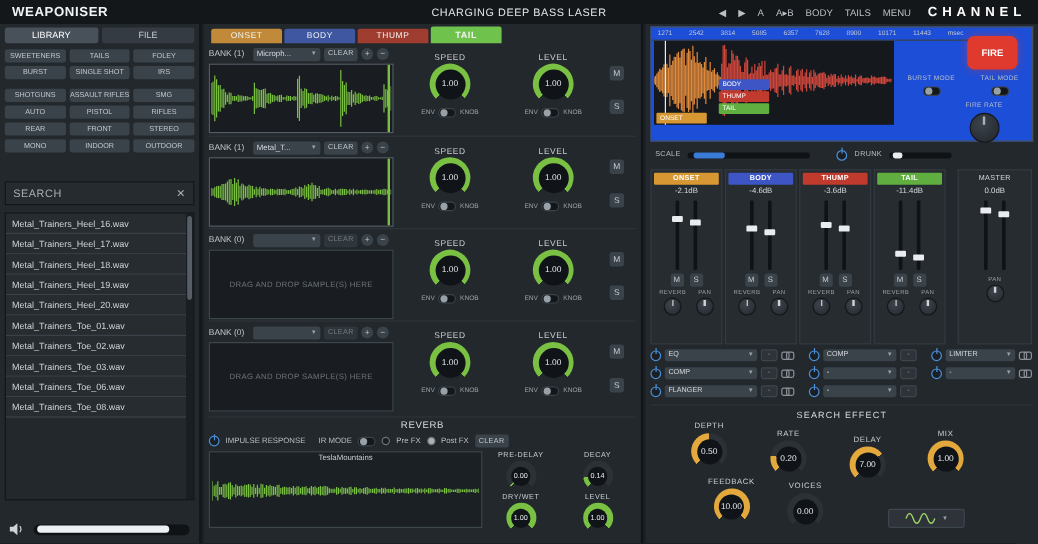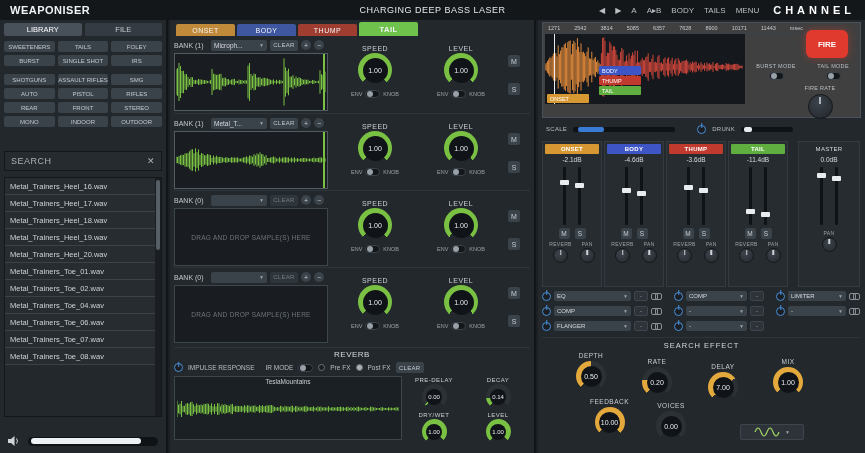--- a/index.html
+++ b/index.html
@@ -85,21 +85,21 @@
 
 
 .power{width:9px;height:9px;border:1.5px solid #4a90d9;border-radius:50%;display:inline-block;position:relative;background:#1b1f23;flex:0 0 auto}
 .power::after{content:"";position:absolute;left:50%;top:-2.5px;width:1.5px;height:5px;background:#4a90d9;transform:translateX(-50%)}
 .linkicon{width:11px;height:8px;display:inline-block;position:relative;flex:0 0 auto}
 .linkicon::before,.linkicon::after{content:"";position:absolute;width:5px;height:5px;border:1px solid #8a9199;border-radius:2px;top:1px}
 .linkicon::before{left:0}
 .linkicon::after{left:4px}
 
 
-.tl-box{position:relative;height:96px;border:1px solid #49525a;background:#404040;overflow:visible}
+.tl-box{position:relative;height:96px;border:1px solid #49525a;background:#1d4ed8;overflow:visible}
 .ruler{position:absolute;top:0;left:0;right:52px;height:11px;display:flex;align-items:center;justify-content:space-between;padding:0 5px;font-size:5.5px;color:#c3c9ce;border-bottom:1px solid #3a424a}
 .tl-wave{position:absolute;top:11px;left:2px;width:200px;height:70px;background:#15181c}
 .tl-wave::after{content:"";position:absolute;left:9px;top:0;bottom:0;width:1px;background:#e8ecef}
 .seg-badge{position:absolute;height:9px;min-width:42px;padding:0 3px;display:flex;align-items:center;font-size:5.5px;color:#fff;border-radius:1px;z-index:2}
 .fire-btn{position:absolute;top:7px;right:12px;width:42px;height:28px;background:#e0392e;border-radius:6px;display:flex;align-items:center;justify-content:center;color:#fff;font-size:8px;font-weight:bold;box-shadow:0 0 8px rgba(224,57,46,.45)}
 .mode{position:absolute;width:54px;display:flex;flex-direction:column;align-items:center;gap:3px;font-size:5.5px;color:#b8bfc5;letter-spacing:.3px}
 .fire-rate{position:absolute;right:10px;top:62px;width:60px;display:flex;flex-direction:column;align-items:center;gap:3px;font-size:5.5px;color:#b8bfc5;letter-spacing:.3px;z-index:3}
 .dark-knob{width:25px;height:25px;border-radius:50%;background:radial-gradient(circle at 40% 35%,#3c434b,#21252a);border:1px solid #14171a;position:relative}
 .dark-knob::after{content:"";position:absolute;left:50%;top:2px;width:2px;height:7px;background:#aab1b7;transform:translateX(-50%)}
 .scale-row{display:flex;align-items:center;gap:6px;margin-top:5px;height:12px;font-size:6px;color:#b8bfc5;padding:0 4px;letter-spacing:.3px}
@@ -203,23 +203,22 @@
     <span class="xicon">✕</span>
   </div>
   <div class="filelist" id="filelist">
       <div class="file">Metal_Trainers_Heel_16.wav</div>
       <div class="file">Metal_Trainers_Heel_17.wav</div>
       <div class="file">Metal_Trainers_Heel_18.wav</div>
       <div class="file">Metal_Trainers_Heel_19.wav</div>
       <div class="file">Metal_Trainers_Heel_20.wav</div>
       <div class="file">Metal_Trainers_Toe_01.wav</div>
       <div class="file">Metal_Trainers_Toe_02.wav</div>
-      <div class="file">Metal_Trainers_Toe_04.wav</div>
+      <div class="file">Metal_Trainers_Toe_03.wav</div>
       <div class="file">Metal_Trainers_Toe_06.wav</div>
-      <div class="file">Metal_Trainers_Toe_07.wav</div>
       <div class="file">Metal_Trainers_Toe_08.wav</div>
       <div class="vscroll">
         <div class="vthumb"></div>
       </div>
     </div>
   <div class="side-bottom">
     <svg width="12" height="10" viewBox="0 0 12 10">
         <polygon points="0,3 3,3 6.5,0 6.5,10 3,7 0,7" fill="#cfd4d8"></polygon>
         <path d="M8.5,2.5 Q10.5,5 8.5,7.5" stroke="#cfd4d8" fill="none"></path>
       </svg>

